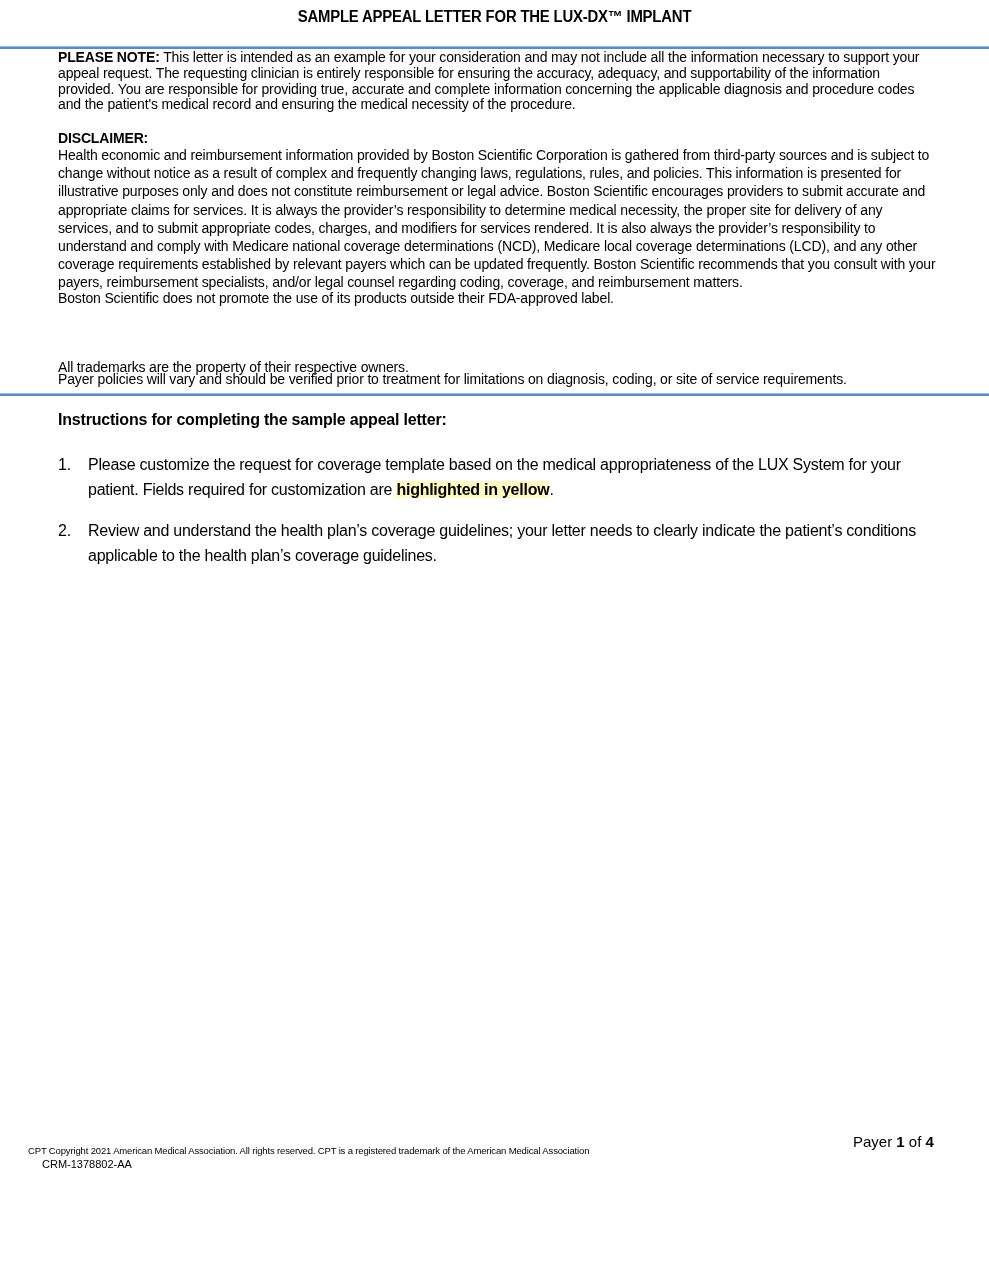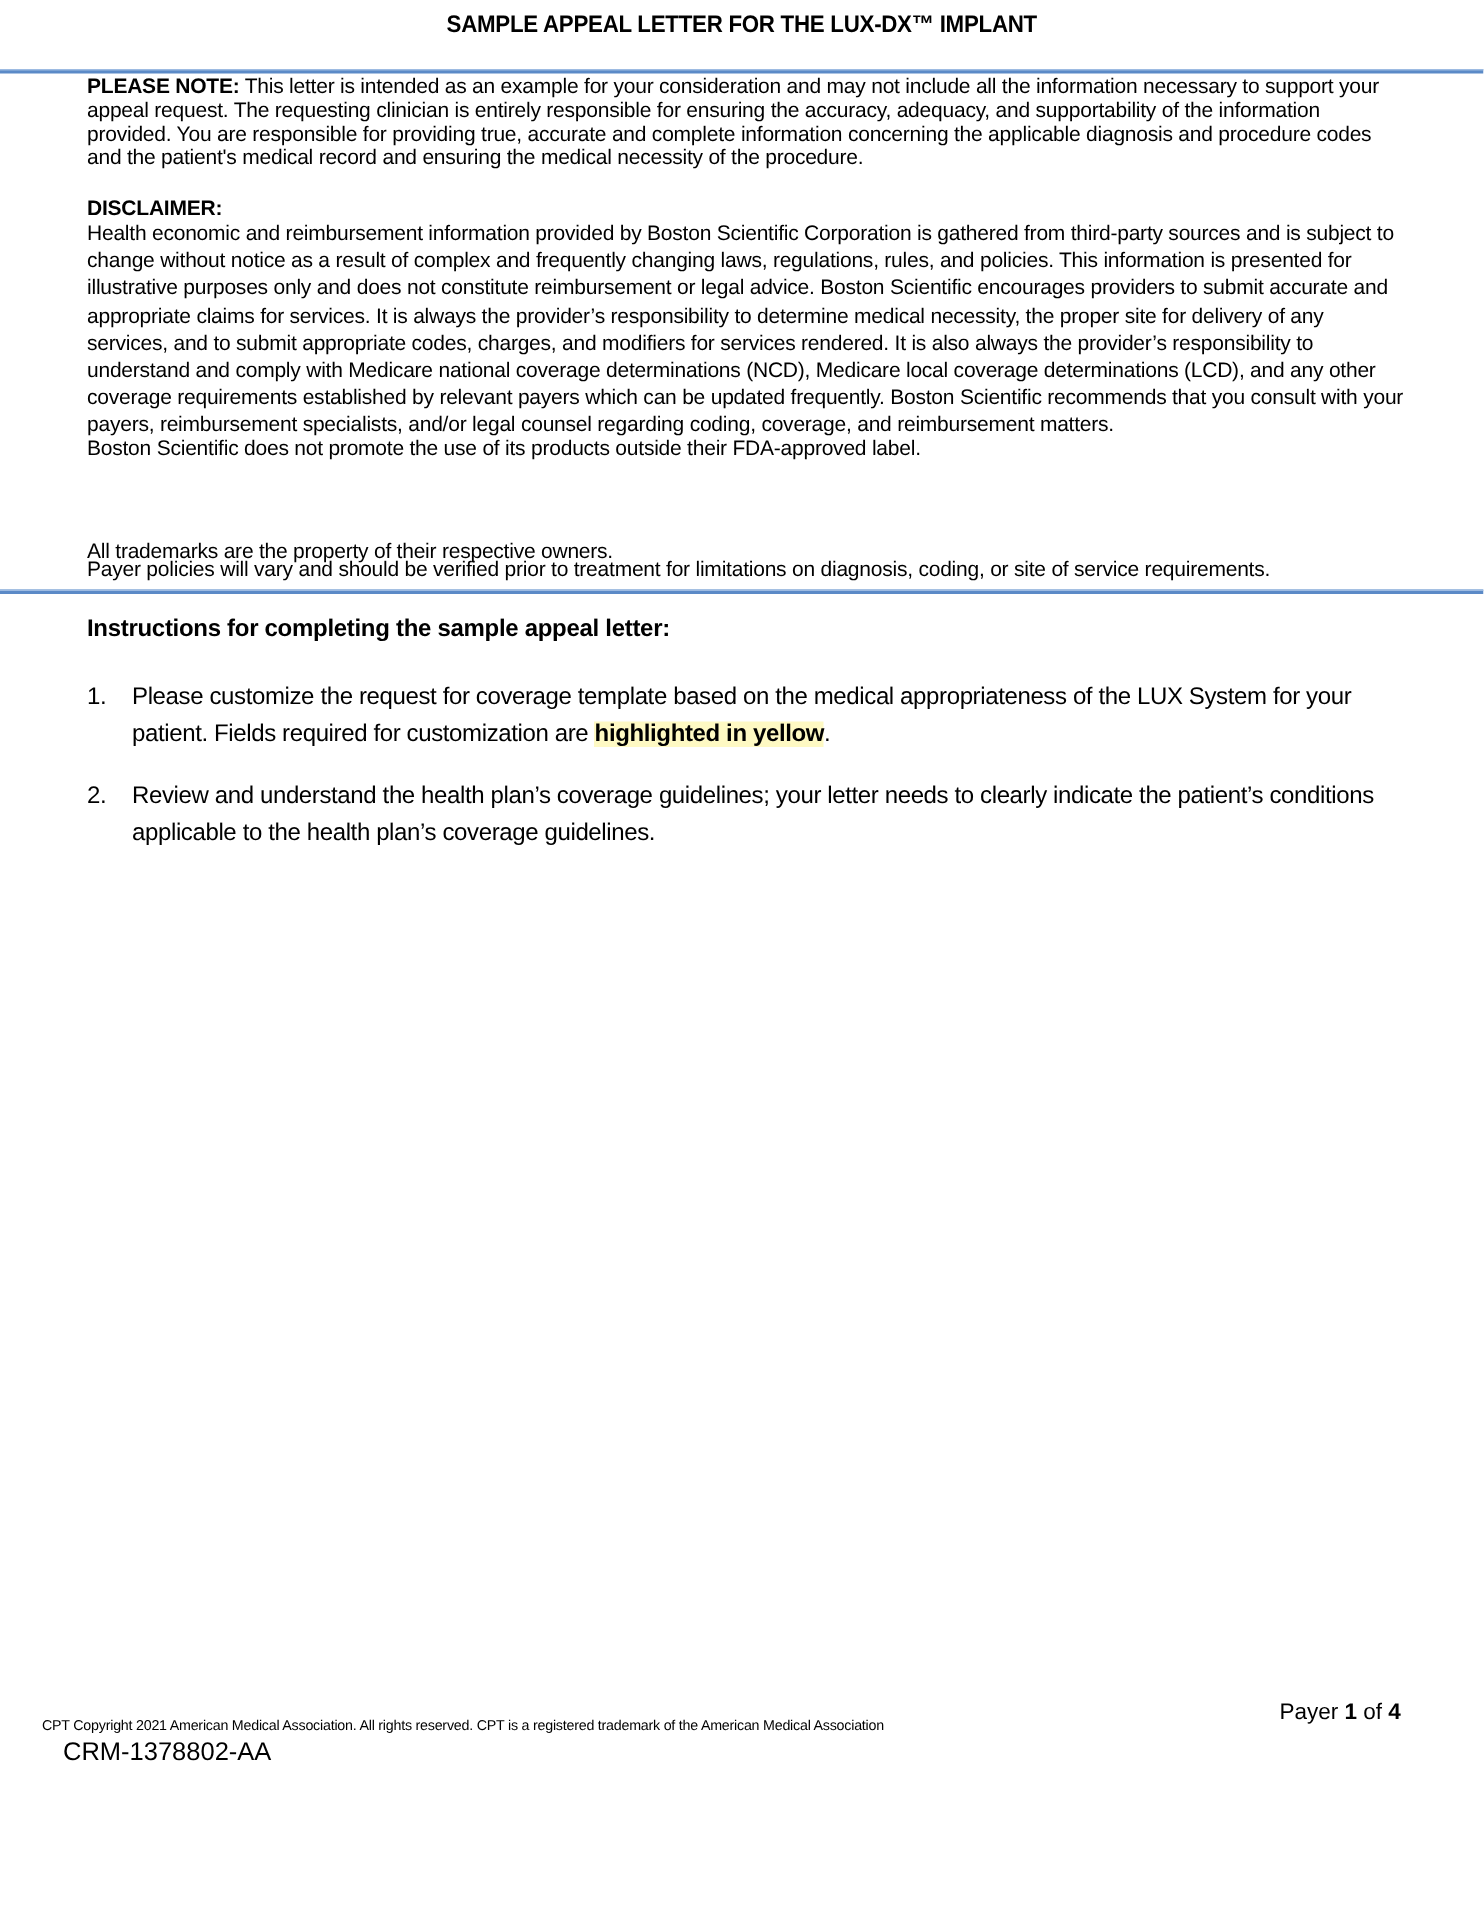--- a/index.html
+++ b/index.html
@@ -38,21 +38,21 @@
       position: absolute; top: 452px; left: 58px; width: 860px;
       font-size: 16px; line-height: 25px; letter-spacing: -0.25px;
     }
     .item { display: flex; margin-bottom: 16px; }
     .num { width: 30px; flex: 0 0 30px; }
     .hl { background: #fef9c3; font-weight: bold; }
     .cpt {
       position: absolute; top: 1145px; left: 28px; font-size: 9.5px; letter-spacing: -0.15px;
     }
     .crm {
-      position: absolute; top: 1158px; left: 42px; font-size: 17px;
+      position: absolute; top: 1158px; left: 42px; font-size: 11px;
     }
     .page {
       position: absolute; top: 1133px; left: 853px; font-size: 15px;
     }
   </style>
 </head>
 <body>
 
 <div class="title">SAMPLE APPEAL LETTER FOR THE LUX-DX™ IMPLANT</div>
 

